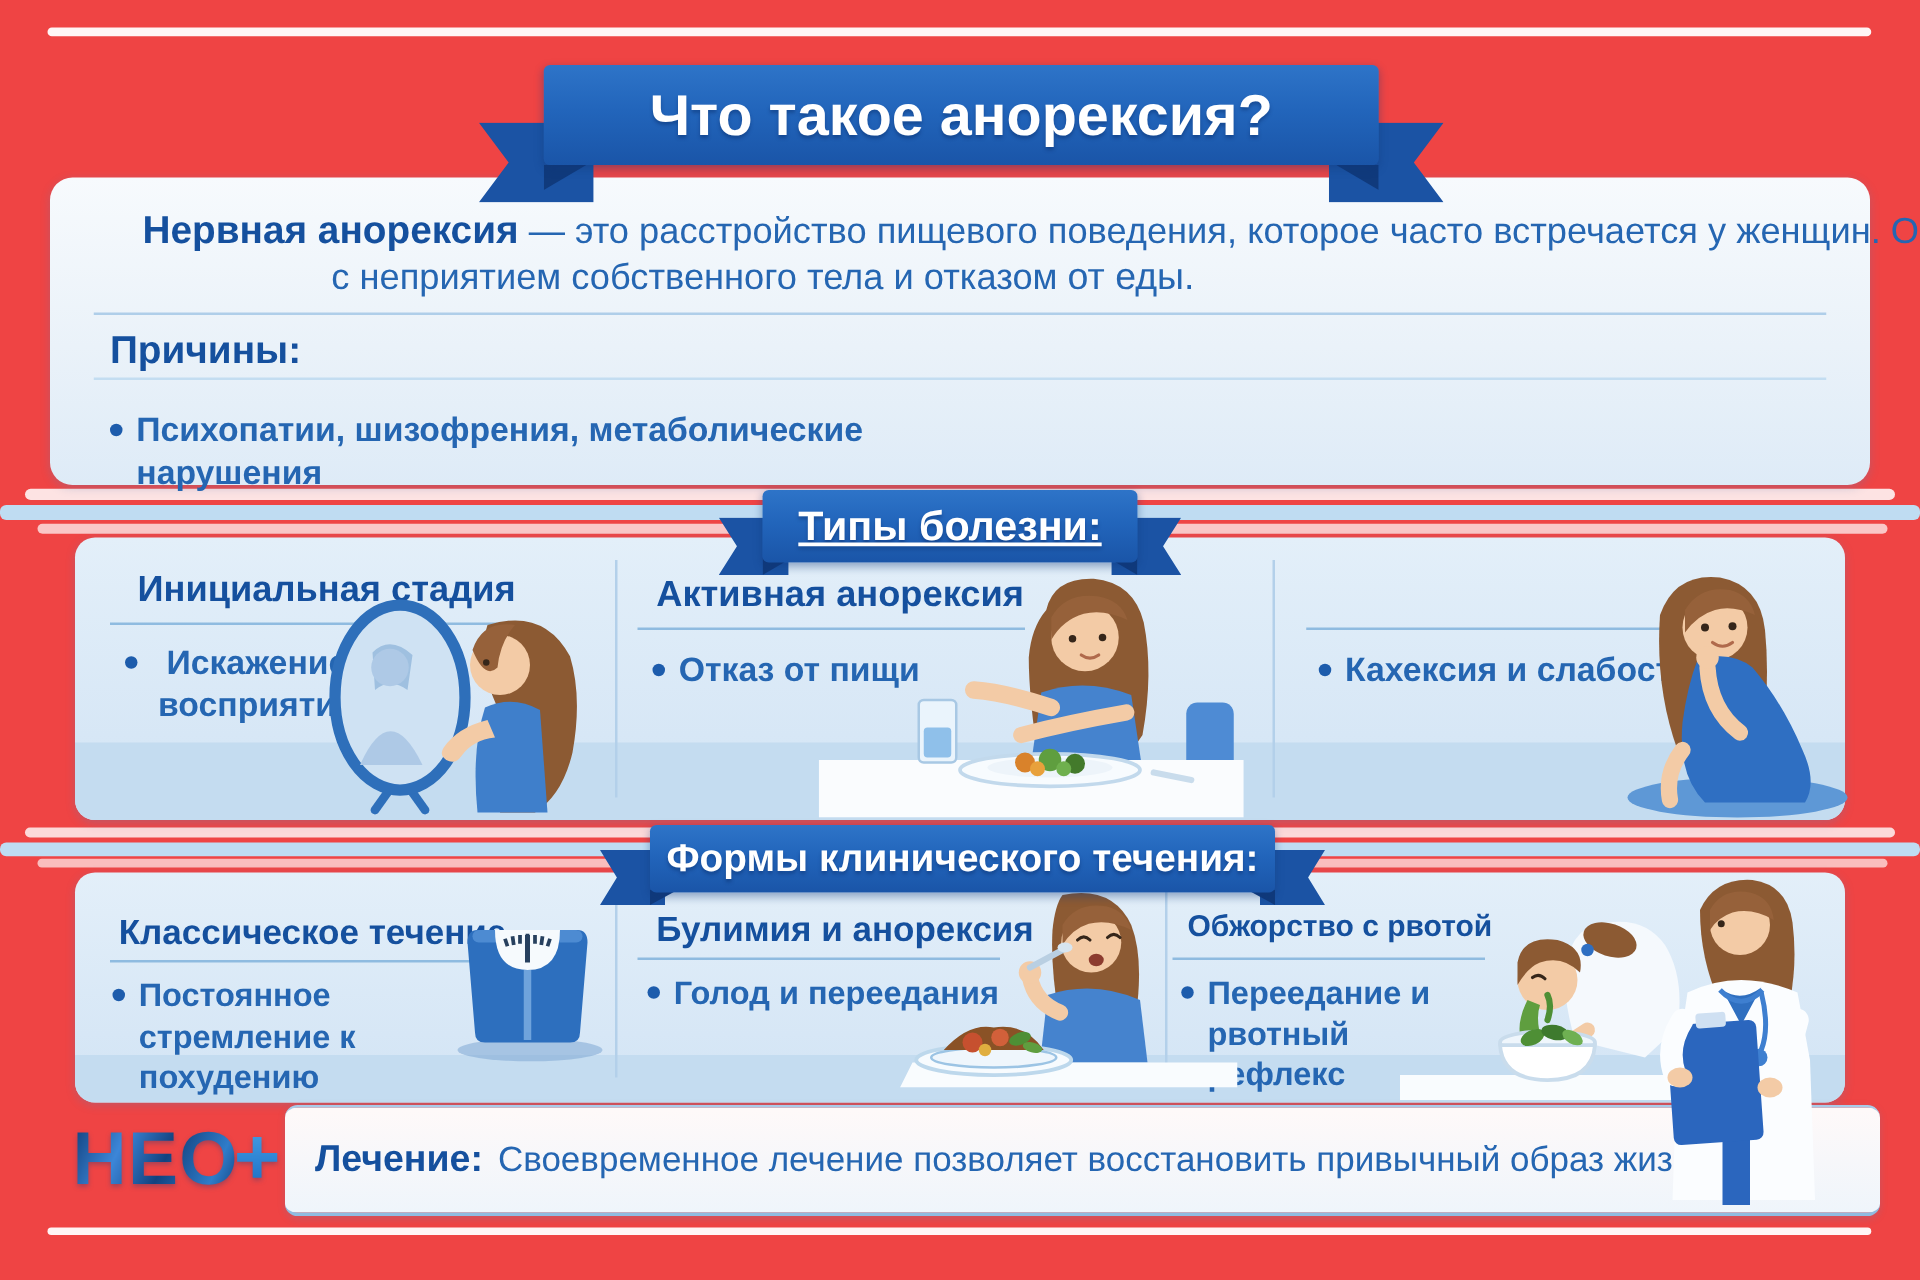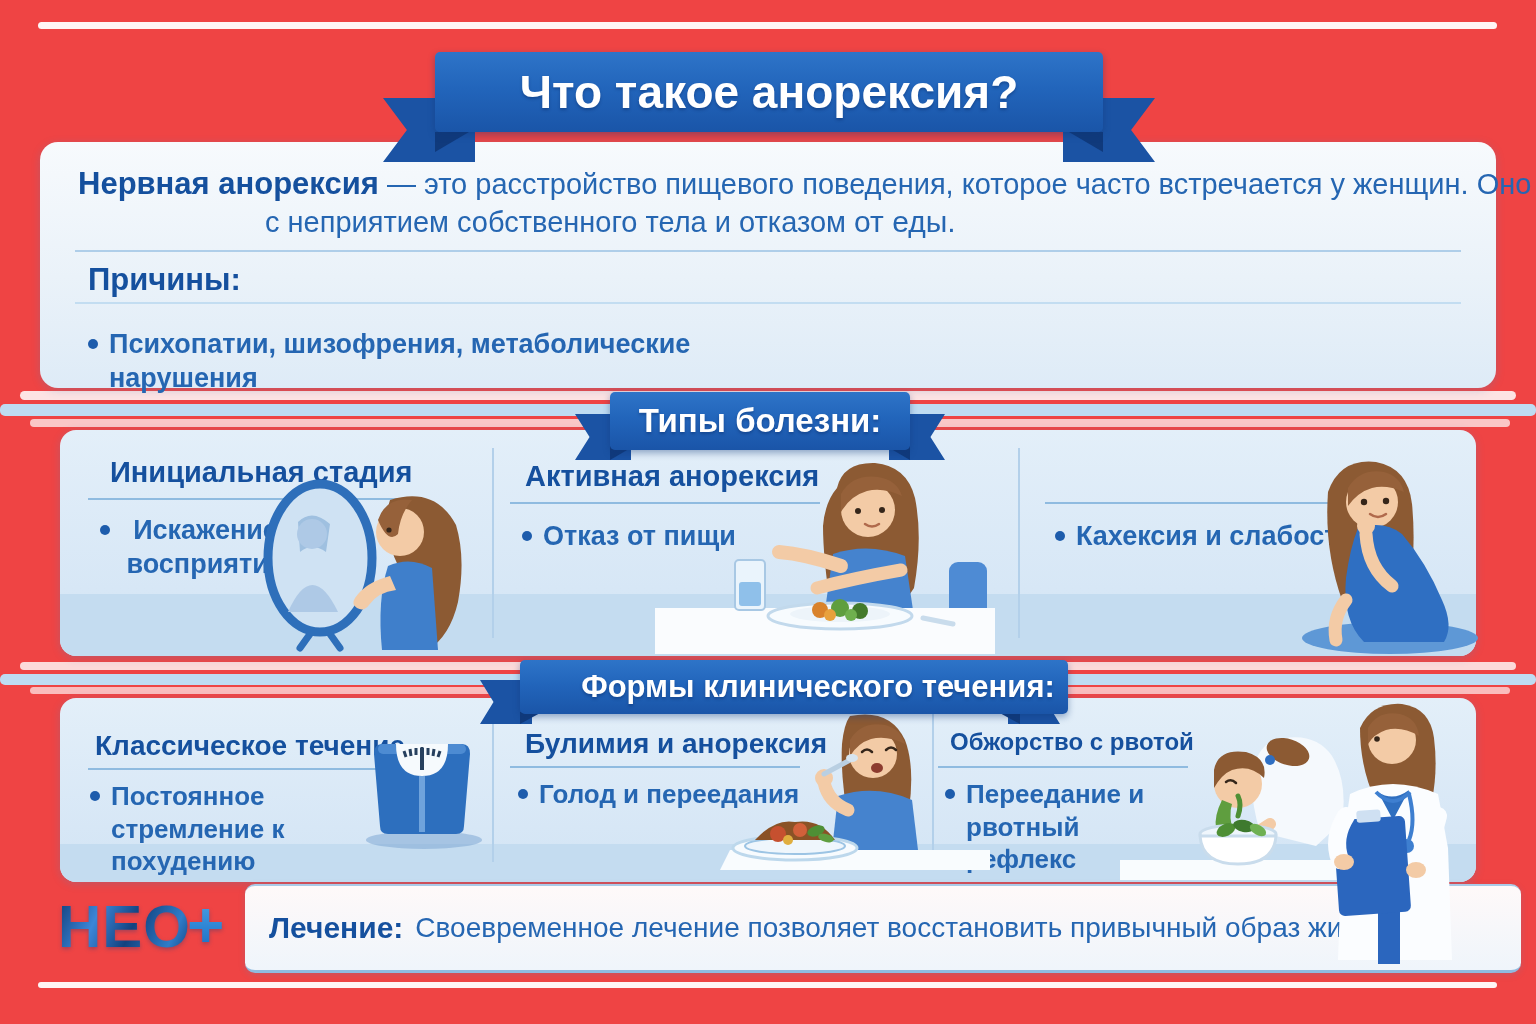--- a/index.html
+++ b/index.html
@@ -35,21 +35,21 @@
 
   
   .card{position:absolute;z-index:2;border-radius:18px;box-shadow:0 2px 8px rgba(90,130,180,.30);}
   .card.light{background:linear-gradient(180deg,#F7FAFD 0%,#EAF2F9 55%,#DEEBF7 100%);}
   .card.blue{background:linear-gradient(180deg,#E3EFF9 0%,#D7E7F6 70%,#D2E4F4 100%);border-radius:16px;}
   .card .bottom-band{position:absolute;left:0;right:0;bottom:0;background:#C4DCF0;border-radius:0 0 16px 16px;}
   .vdivider{position:absolute;width:2px;background:#B3D0EA;}
 
   .abs{position:absolute;}
   .intro-line{white-space:nowrap;color:#2566B2;font-size:29px;}
-  .intro-line b{color:#15509E;font-size:31px;}
+  .intro-line b{color:#15509E;font-size:31px;margin-left:36px;}
   .small-tail{font-size:30px;text-align:center;}
   .hsep{position:absolute;height:2px;background:#AFCEE9;}
   .hsep.faint{background:#C3DDF1;}
   .section-heading{color:#15509E;font-size:31px;font-weight:bold;}
   .bullet{display:flex;gap:11px;color:#2566B2;font-size:27px;font-weight:bold;line-height:1.25;}
   .bullet .dot{flex:0 0 auto;width:10px;height:10px;border-radius:50%;background:#1D5CAC;margin-top:11px;}
   .col-title{color:#15509E;font-size:29px;font-weight:bold;white-space:nowrap;}
   .col-underline{position:absolute;height:2px;background:#8FBBE0;}
 
   .illus{position:absolute;z-index:3;}
@@ -115,21 +115,21 @@
       <span class="dot"></span>
       <span>Психопатии, шизофрения, метаболические нарушения</span>
     </div>
   </div>
 
   <div class="ribbon" style="left:575px;top:386px;width:370px;height:86px;">
     <div class="tail left" style="left:0;top:28px;width:56px;height:46px;"></div>
     <div class="tail right" style="right:0;top:28px;width:56px;height:46px;"></div>
     <div class="fold right" style="left:35px;top:60px;width:24px;height:14px;"></div>
     <div class="fold left" style="right:35px;top:60px;width:24px;height:14px;"></div>
-    <div class="body" style="left:35px;top:6px;width:300px;height:58px;font-size:33px;">Типы болезни:</div>
+    <div class="body" style="left:35px;top:6px;width:300px;height:58px;font-size:33px;text-decoration:underline;">Типы болезни:</div>
   </div>
 
   <div class="card blue" style="left:60px;top:430px;width:1416px;height:226px;text-align:center;">
     <div class="bottom-band" style="height:62px;"></div>
     <div class="vdivider" style="left:432px;top:18px;height:190px;"></div>
     <div class="vdivider" style="left:958px;top:18px;height:190px;"></div>
 
     <div class="abs col-title" style="left:50px;top:26px;">Инициальная стадия</div>
     <div class="col-underline" style="left:28px;top:68px;width:310px;"></div>
     <div class="abs bullet" style="left:40px;top:84px;width:190px;">
@@ -202,21 +202,21 @@
     <path d="M112 136 Q88 118 86 84" stroke="#F3CBA6" stroke-width="13" fill="none" stroke-linecap="round"></path>
     <circle cx="86" cy="76" r="9" fill="#F3CBA6"></circle>
     <path d="M66 150 Q52 168 56 190" stroke="#F3CBA6" stroke-width="13" fill="none" stroke-linecap="round"></path>
   </svg>
 
   <div class="ribbon" style="left:480px;top:654px;width:580px;height:80px;">
     <div class="tail left" style="left:0;top:26px;width:52px;height:44px;"></div>
     <div class="tail right" style="right:0;top:26px;width:52px;height:44px;"></div>
     <div class="fold right" style="left:40px;top:58px;width:22px;height:12px;"></div>
     <div class="fold left" style="right:40px;top:58px;width:22px;height:12px;"></div>
-    <div class="body" style="left:40px;top:6px;width:500px;height:54px;font-size:31px;padding-left:48px;">Формы клинического течения:</div>
+    <div class="body" style="left:40px;top:6px;width:500px;height:54px;font-size:31px;">Формы клинического течения:</div>
   </div>
 
   <div class="card blue" style="left:60px;top:698px;width:1416px;height:184px;">
     <div class="bottom-band" style="height:38px;"></div>
     <div class="vdivider" style="left:432px;top:14px;height:150px;"></div>
     <div class="vdivider" style="left:872px;top:14px;height:150px;"></div>
 
     <div class="abs col-title" style="left:35px;top:32px;font-size:28px;">Классическое течение</div>
     <div class="col-underline" style="left:28px;top:70px;width:300px;"></div>
     <div class="abs bullet" style="left:30px;top:82px;width:290px;font-size:26px;">
@@ -313,18 +313,18 @@
     </g>
     <path d="M30 118 Q16 140 24 162" stroke="#FBFDFF" stroke-width="18" fill="none" stroke-linecap="round"></path>
     <path d="M122 118 Q114 150 102 168" stroke="#FBFDFF" stroke-width="18" fill="none" stroke-linecap="round"></path>
     <ellipse cx="28" cy="164" rx="10" ry="8" fill="#F3CBA6"></ellipse>
     <ellipse cx="100" cy="172" rx="10" ry="8" fill="#F3CBA6"></ellipse>
   </svg>
 
   <div class="logo" style="left:58px;top:888px;">
     <span class="neo">НЕО</span><span class="plus">+</span>
   </div>
-  <div class="treatment" style="left:228px;top:884px;width:1276px;height:84px;margin-left:17px;">
+  <div class="treatment" style="left:228px;top:884px;width:1276px;height:84px;">
     <span class="label">Лечение:</span>
     <span class="text">Своевременное лечение позволяет восстановить привычный образ жизни.</span>
   </div>
 
 </div>
 
 </body></html>

